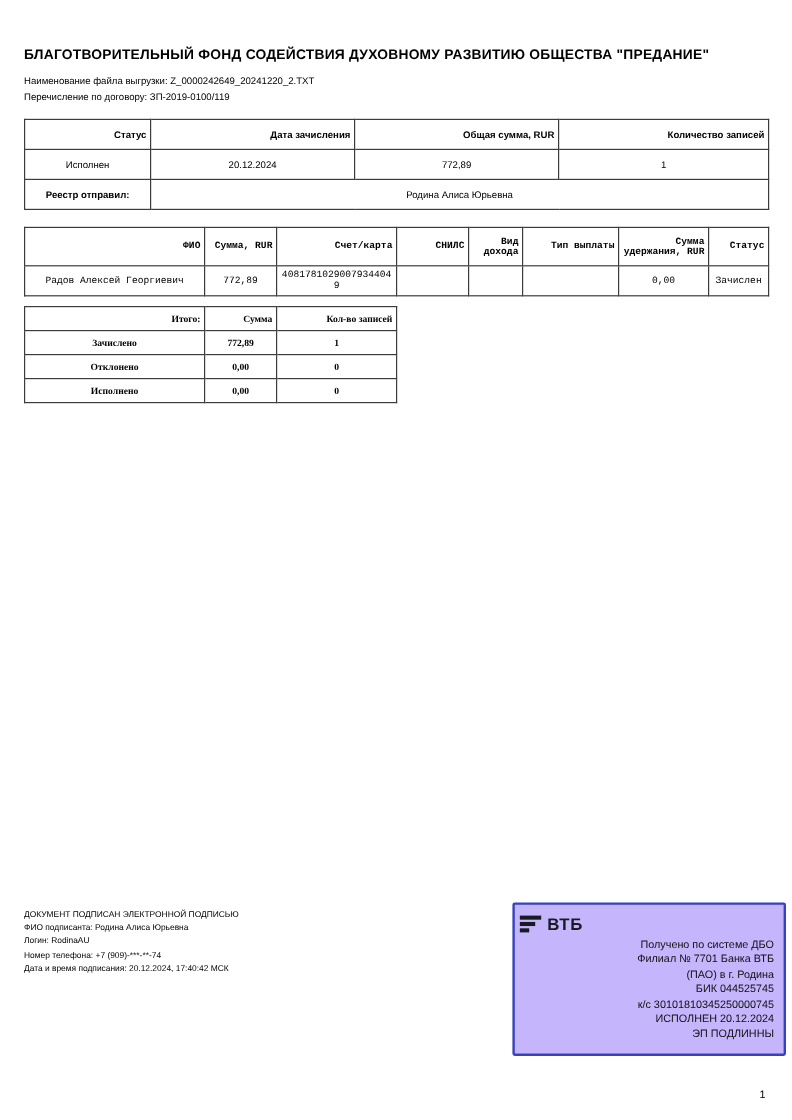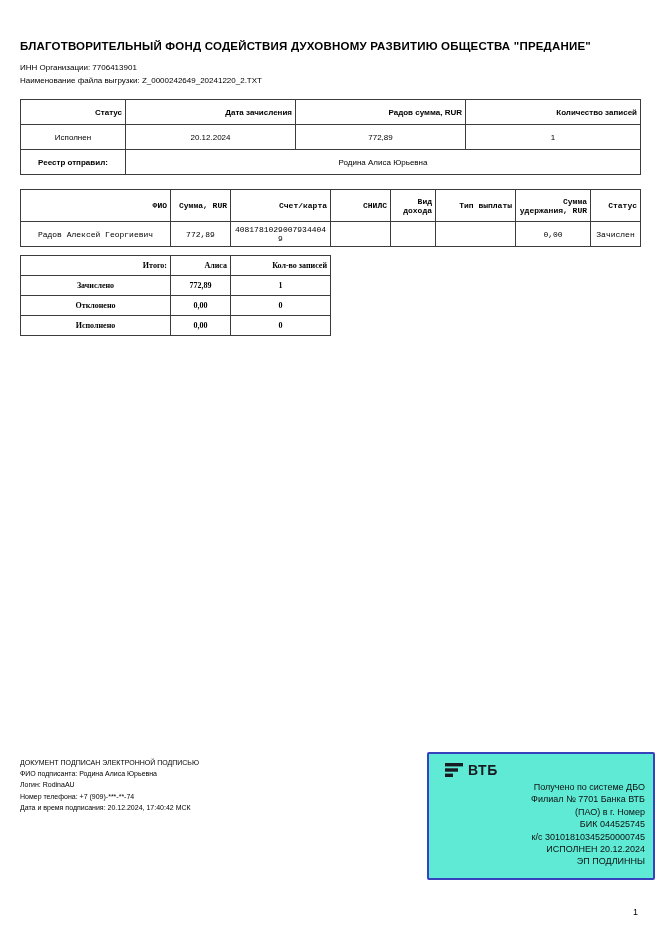--- a/index.html
+++ b/index.html
@@ -27,53 +27,53 @@
   .t2 th { height: 27px; }
   .t2 td { height: 20px; }
 
   .t3 { margin-top: 8px; width: 310px; font-family: Liberation Serif, serif; }
   .t3 th, .t3 td { font-weight: bold; height: 15px; }
 
   .sign { position: absolute; left: 20px; top: 757px; font-size: 7px; line-height: 11.2px; }
 
   .stamp {
     position: absolute; right: 5px; top: 752px; width: 228px; height: 128px;
-    border: 2px solid #3742bd; border-radius: 2px; padding: 6px 8px 5px 14px;
-    background: #5eead4; box-sizing: border-box;
+    border: 2px solid #3742bd; border-radius: 2px; padding: 6px 8px 5px 2px;
+    background: #c4b5fd; box-sizing: border-box;
   }
   .stamp-logo { display: flex; align-items: center; gap: 3px; margin: 1px 0 2px 2px; height: 18px; }
   .stamp-logo .word { font-size: 14px; font-weight: bold; letter-spacing: 0.5px; color: #181b21; }
   .stamp-lines { text-align: right; font-size: 9px; line-height: 12.4px; color: #101010; }
 
   .pagenum { position: absolute; right: 22px; bottom: 16px; font-size: 9px; }
 </style>
 </head>
 <body>
 
 <div class="doc">
 
   <div class="title">БЛАГОТВОРИТЕЛЬНЫЙ ФОНД СОДЕЙСТВИЯ ДУХОВНОМУ РАЗВИТИЮ ОБЩЕСТВА "ПРЕДАНИЕ"</div>
 
   <div>
-    <div class="info-line">ИНН Организации: 7706413901</div>
     <div class="info-line">Наименование файла выгрузки: Z_0000242649_20241220_2.TXT</div>
+    <div class="info-line">Перечисление по договору: ЗП-2019-0100/119</div>
   </div>
 
   <table class="t1">
     <colgroup>
       <col style="width:105px">
         <col style="width:170px">
         <col style="width:170px">
         <col style="width:175px">
     </colgroup>
     <tbody>
         <tr>
       <th>Статус</th>
       <th>Дата зачисления</th>
-      <th>Радов сумма, RUR</th>
+      <th>Общая сумма, RUR</th>
       <th>Количество записей</th>
     </tr>
     <tr>
       <td>Исполнен</td>
       <td>20.12.2024</td>
       <td>772,89</td>
       <td>1</td>
     </tr>
     <tr>
       <td class="sender-label">Реестр отправил:</td>
@@ -119,21 +119,21 @@
 
   <table class="t3">
     <colgroup>
       <col style="width:150px">
         <col style="width:60px">
         <col style="width:100px">
     </colgroup>
     <tbody>
         <tr>
       <th>Итого:</th>
-      <th>Алиса</th>
+      <th>Сумма</th>
       <th>Кол-во записей</th>
     </tr>
     <tr>
       <td>Зачислено</td>
       <td>772,89</td>
       <td>1</td>
     </tr>
     <tr>
       <td>Отклонено</td>
       <td>0,00</td>
@@ -162,21 +162,21 @@
     <svg width="20" height="16" viewBox="0 0 20 16" aria-hidden="true">
       <rect x="0" y="1" width="18" height="3.4" fill="#181b21"></rect>
       <rect x="0" y="6.3" width="13" height="3.4" fill="#181b21"></rect>
       <rect x="0" y="11.6" width="8" height="3.4" fill="#181b21"></rect>
     </svg>
     <span class="word">ВТБ</span>
   </div>
   <div class="stamp-lines">
     <div>Получено по системе ДБО</div>
     <div>Филиал № 7701 Банка ВТБ</div>
-    <div>(ПАО) в г. Номер</div>
+    <div>(ПАО) в г. Родина</div>
     <div>БИК 044525745</div>
     <div>к/с 30101810345250000745</div>
     <div>ИСПОЛНЕН 20.12.2024</div>
     <div>ЭП ПОДЛИННЫ</div>
   </div>
 </div>
 
 <div class="pagenum">1</div>
 
 </body></html>

